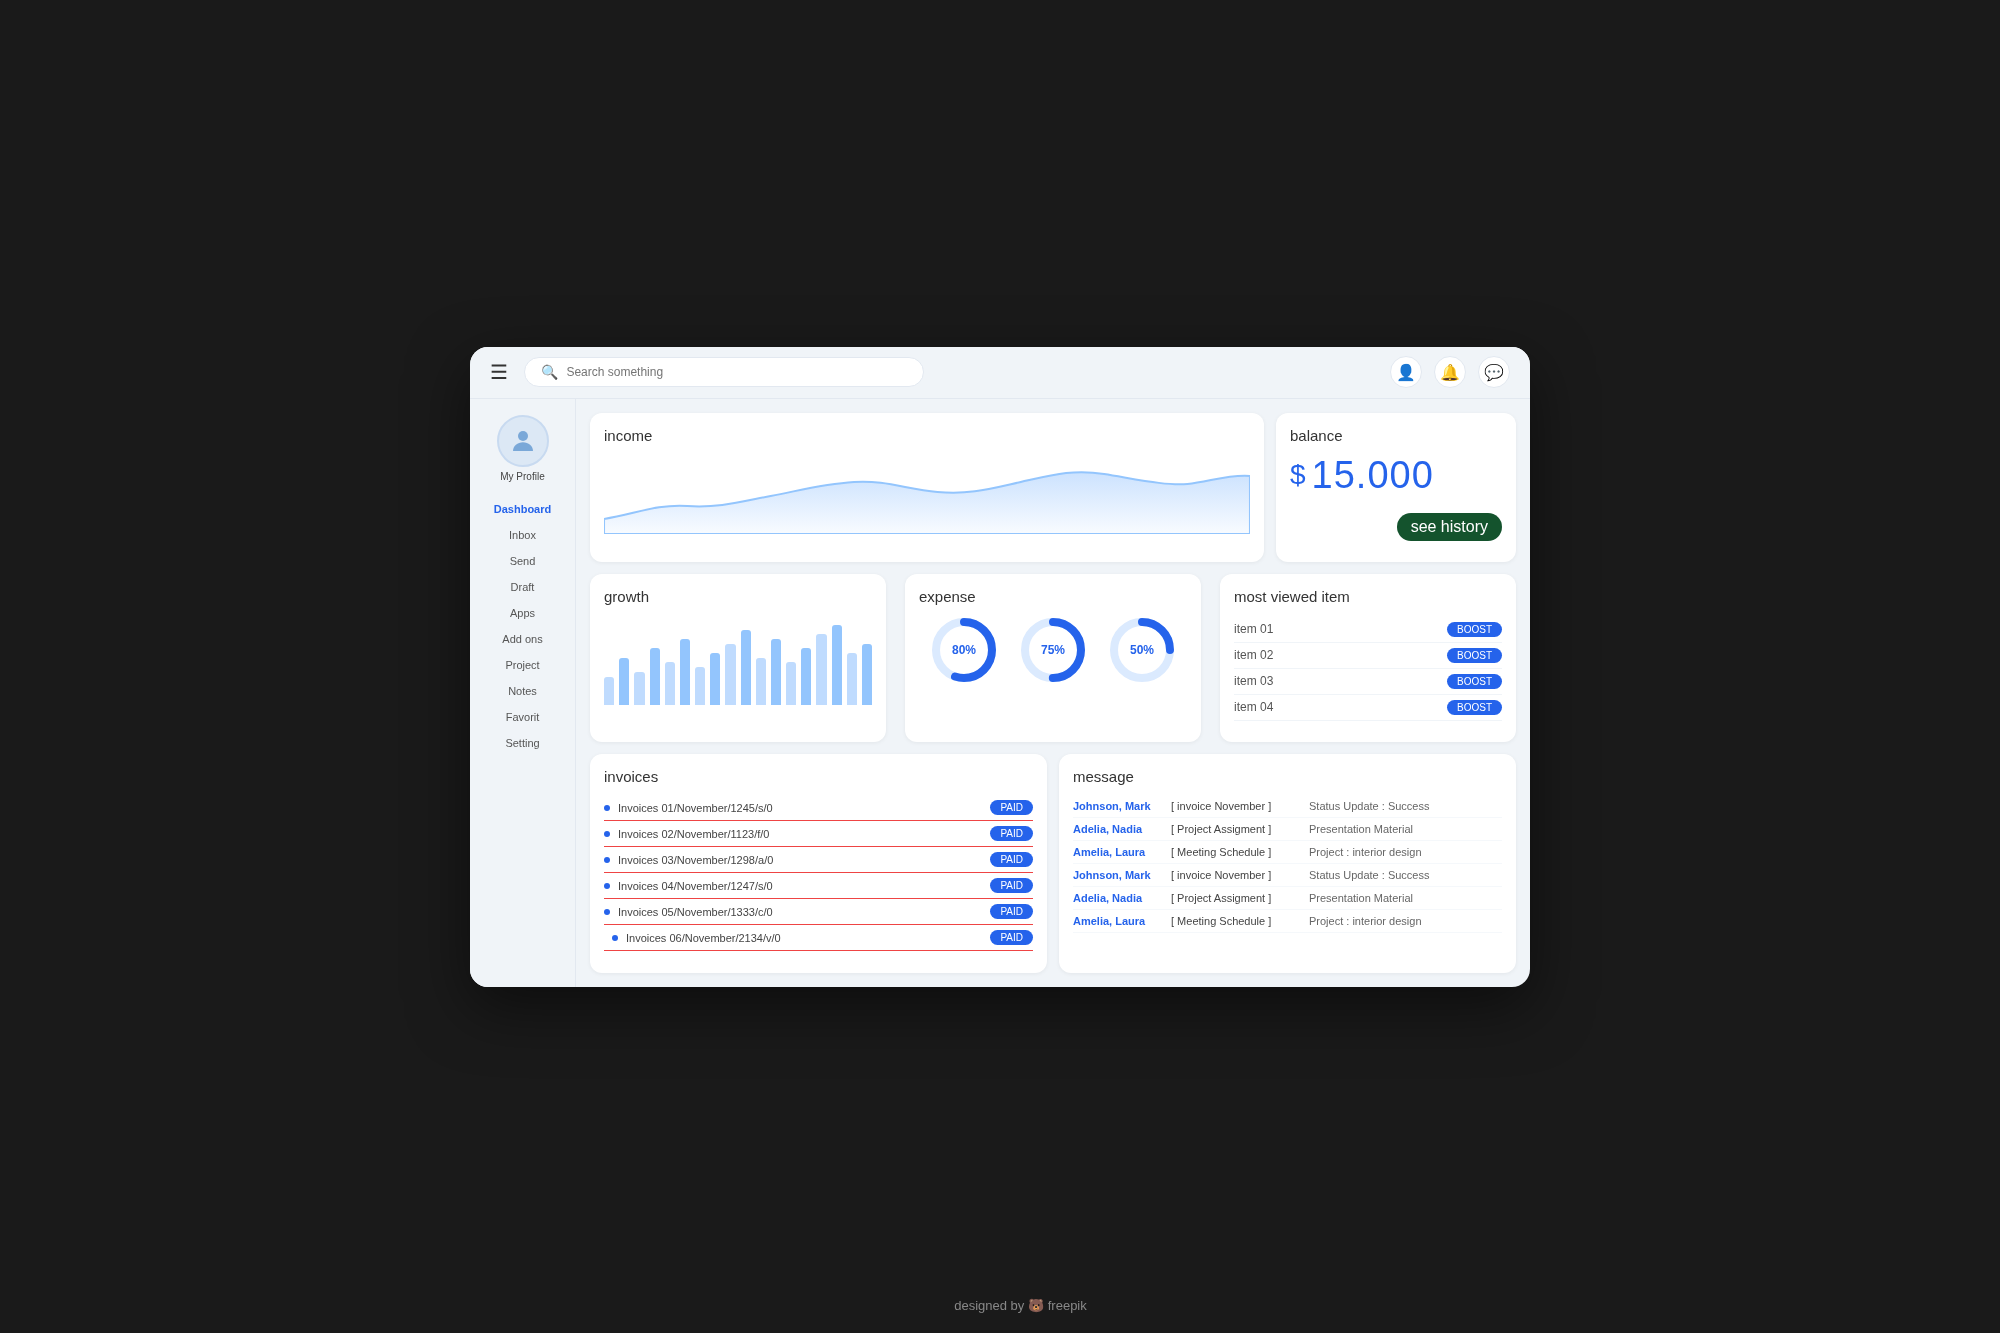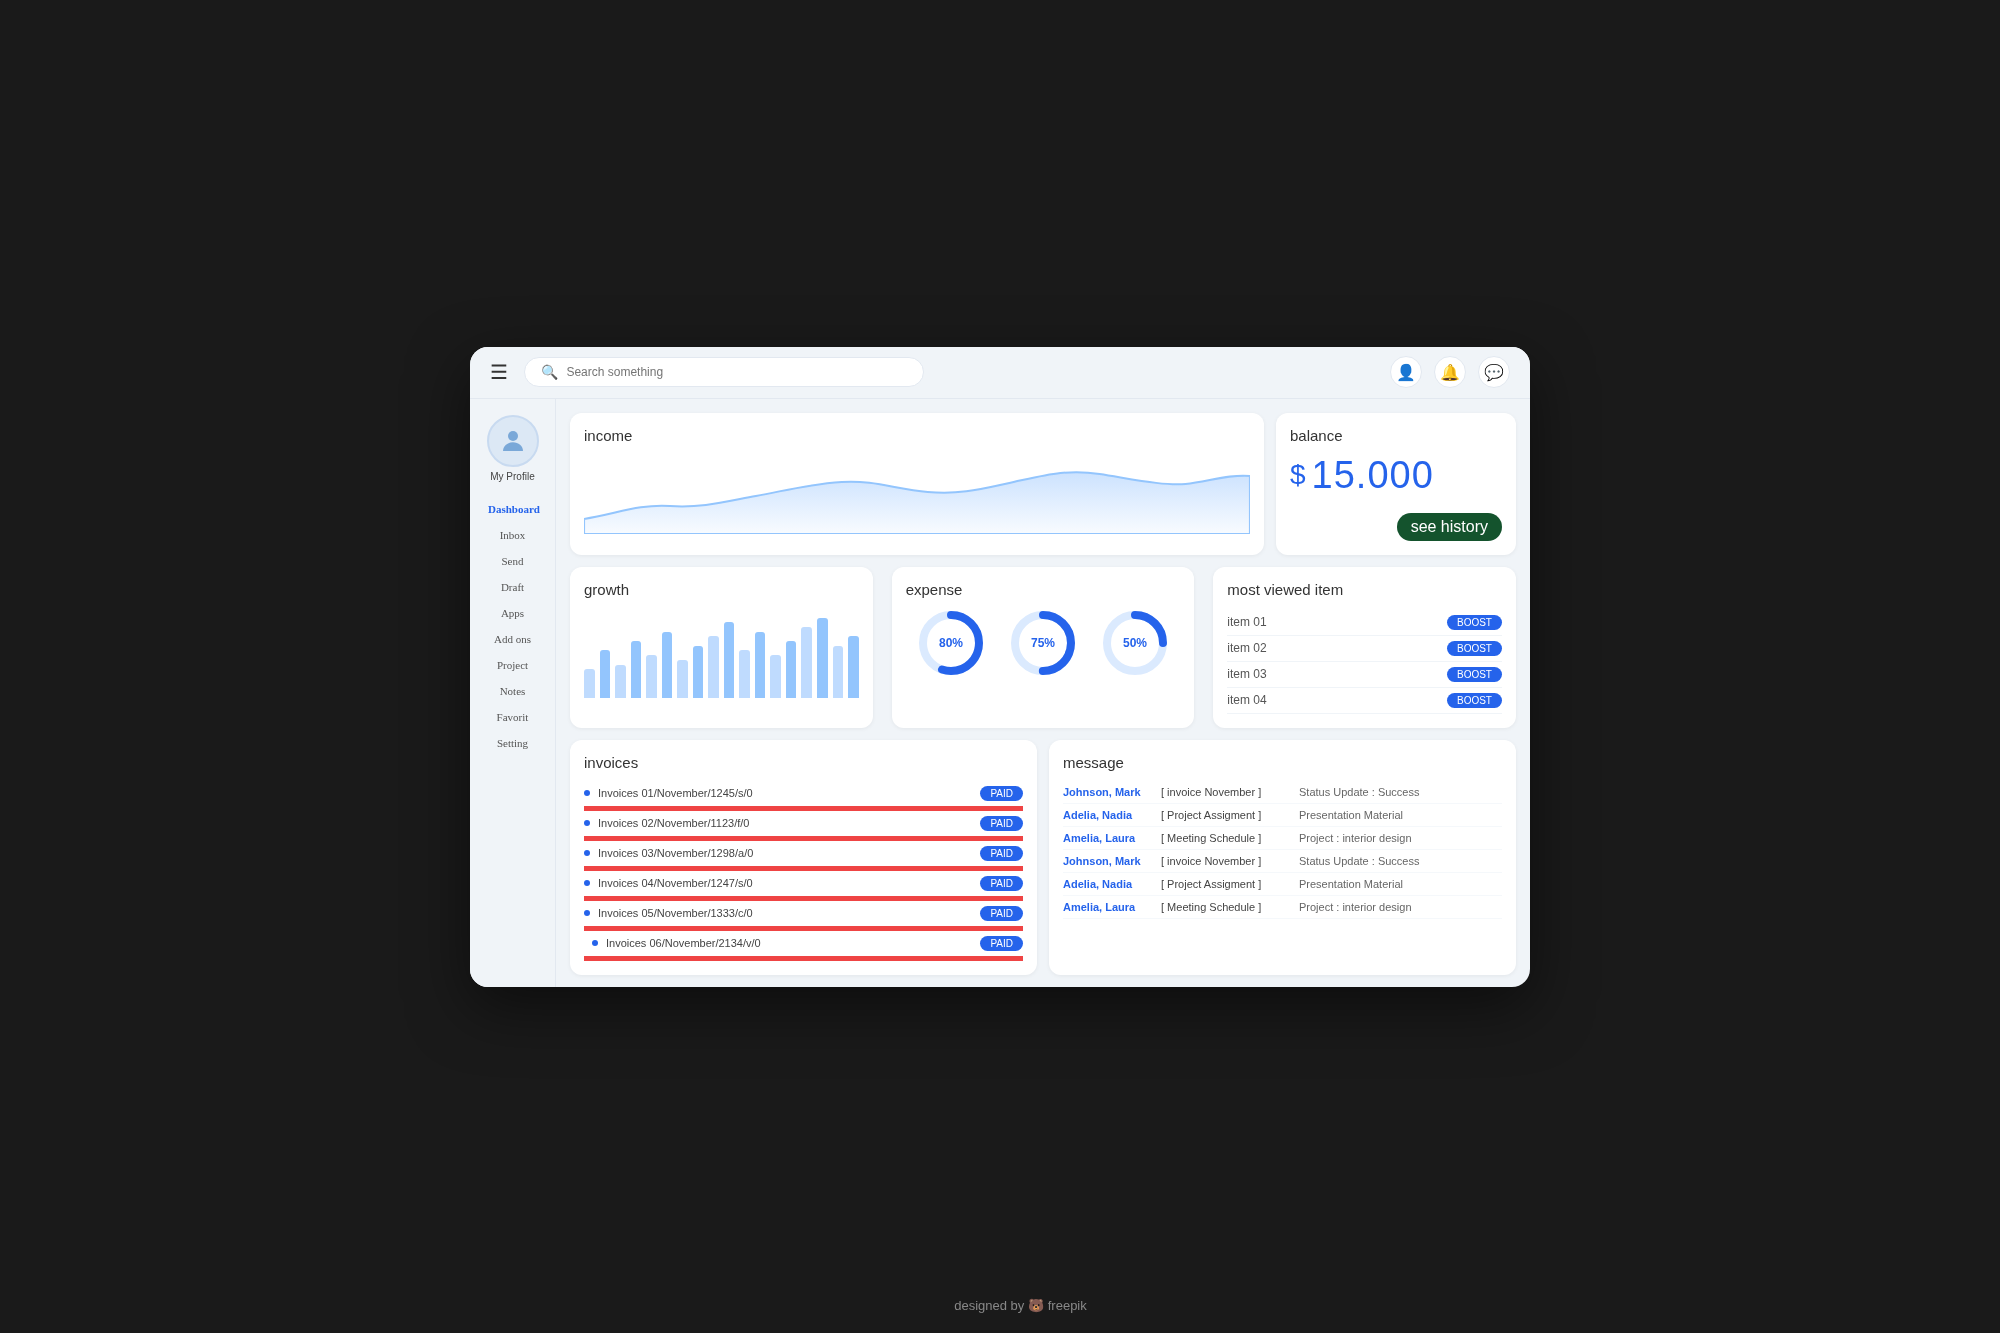--- a/index.html
+++ b/index.html
@@ -75,21 +75,21 @@
       border: 1px solid #e2e8f0;
     }
     
     .main-layout {
       display: flex;
       flex: 1;
       overflow: hidden;
     }
     
     .sidebar {
-      width: 86px;
+      width: 106px;
       background: #f0f4f8;
       border-right: 1px solid #e2e8f0;
       display: flex;
       flex-direction: column;
       align-items: center;
       padding: 16px 0;
       overflow-y: auto;
       flex-shrink: 0;
     }
     .profile-avatar {
@@ -112,21 +112,20 @@
       font-weight: 500;
     }
     .nav-item {
       width: 100%;
       text-align: center;
       padding: 7px 18px;
       font-size: 11px;
       color: #555;
       cursor: pointer;
       transition: color 0.2s;
-      font-family: Liberation Serif, serif;
     }
     .nav-item.active { color: #2563eb; font-weight: 600; }
     
     .content {
       flex: 1;
       padding: 14px;
       overflow-y: auto;
       display: grid;
       grid-template-columns: 1fr auto;
       grid-template-rows: auto auto auto;
@@ -242,21 +241,21 @@
       cursor: pointer;
     }
     
     .invoice-row {
       display: flex;
       align-items: center;
       justify-content: space-between;
       padding: 5px 0;
       font-size: 11px;
       color: #444;
-      border-bottom: 5px solid #ef4444;
+      border-bottom: 1px solid #ef4444;
     }
     .invoice-bullet {
       width: 6px;
       height: 6px;
       border-radius: 50%;
       background: #2563eb;
       margin-right: 8px;
       flex-shrink: 0;
     }
     .paid-badge {

